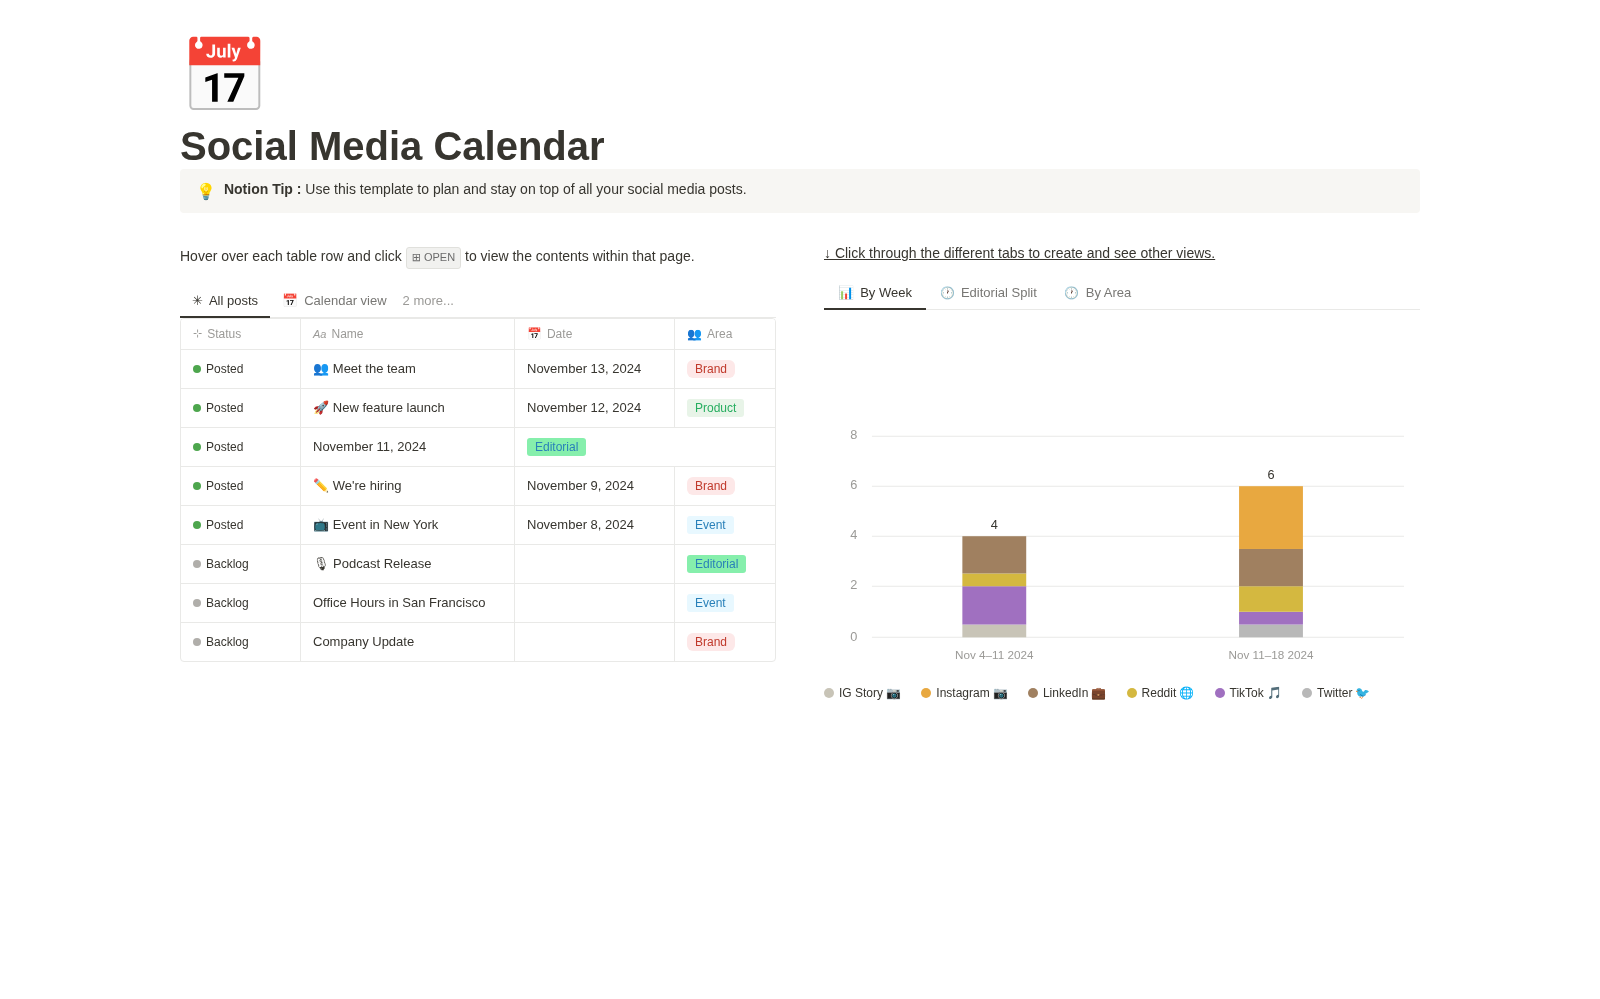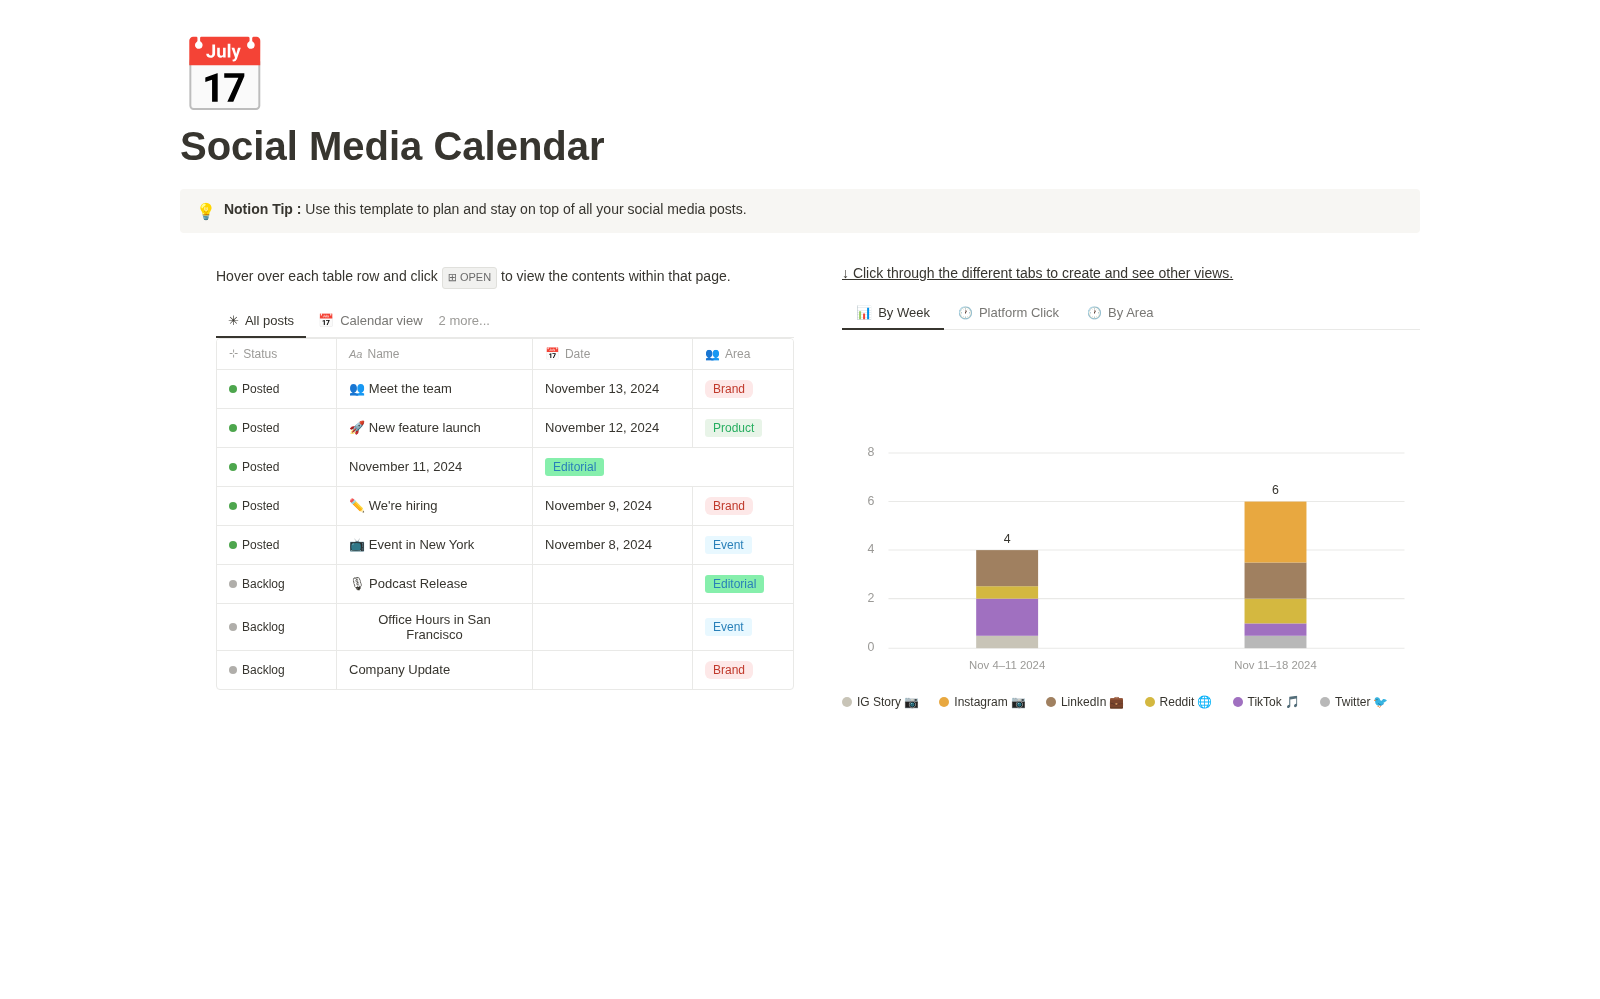--- a/index.html
+++ b/index.html
@@ -18,40 +18,38 @@
     .page-icon {
       font-size: 72px;
       line-height: 1;
       margin-bottom: 12px;
       display: block;
     }
     .page-title {
       font-size: 40px;
       font-weight: 700;
       color: #37352f;
-      margin-bottom: 20px;
     }
     .tip-box {
       background: #f7f6f3;
       border-radius: 4px;
       padding: 12px 16px;
       margin-bottom: 32px;
       display: flex;
       align-items: flex-start;
       gap: 8px;
       font-size: 14px;
     }
     .tip-box .tip-icon { font-size: 16px; flex-shrink: 0; margin-top: 1px; }
     .tip-box strong { font-weight: 600; }
     .main-layout {
       display: grid;
       grid-template-columns: 1fr 1fr;
       gap: 48px;
       align-items: start;
-      margin-left: 36px;
     }
     .left-panel {}
     .right-panel {}
     .instruction-text {
       font-size: 14px;
       color: #37352f;
       margin-bottom: 16px;
       line-height: 1.6;
     }
     .open-badge {
@@ -397,21 +395,21 @@
     <div class="right-panel">
       <p class="right-instruction">↓ Click through the different tabs to create and see other views.</p>
 
       <div class="chart-tabs">
         <div class="chart-tab active">
           <span>📊</span>
           <span>By Week</span>
         </div>
         <div class="chart-tab">
           <span style="font-size:12px;">🕐</span>
-          <span>Platform Click</span>
+          <span>Editorial Split</span>
         </div>
         <div class="chart-tab">
           <span style="font-size:12px;">🕐</span>
           <span>By Area</span>
         </div>
       </div>
 
       <div class="chart-container">
         <div class="chart-svg-wrap">
           <svg width="100%" viewBox="0 0 560 320" xmlns="http://www.w3.org/2000/svg">

